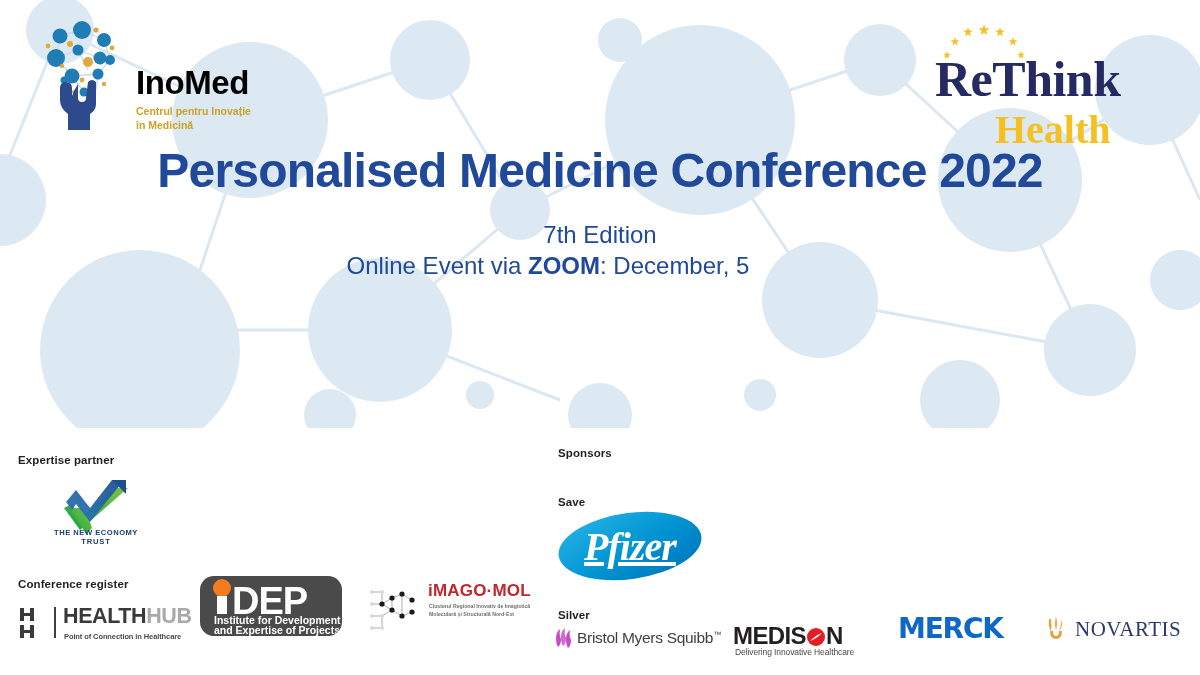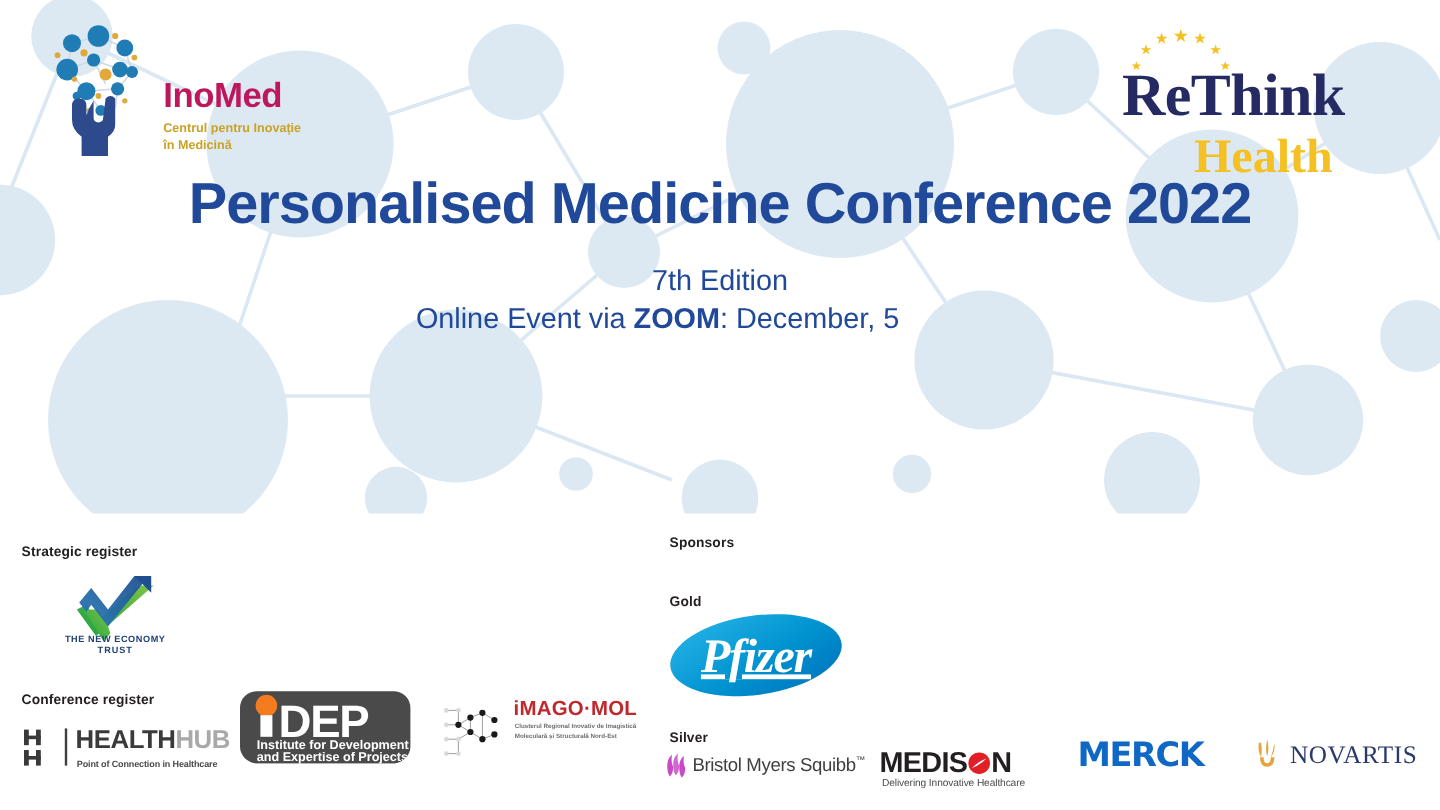--- a/index.html
+++ b/index.html
@@ -12,21 +12,21 @@
   #poster{position:relative;width:1200px;height:675px;background:#fff;overflow:hidden;}
 
   
   .hero{position:absolute;left:0;top:0;width:1200px;height:428px;overflow:hidden;background:#ffffff;}
   .hero-bg{position:absolute;left:0;top:0;width:1200px;height:428px;}
 
   
   .inomed{position:absolute;left:38px;top:18px;width:270px;height:118px;}
   .inomed-mark{position:absolute;left:0;top:0;width:92px;height:115px;}
   .inomed-txt{position:absolute;left:98px;top:48px;width:175px;}
-  .inomed-name{font-size:29px;font-weight:bold;color:#be185d;letter-spacing:-0.4px;line-height:1;}
+  .inomed-name{font-size:33px;font-weight:bold;color:#000000;letter-spacing:-0.4px;line-height:1;}
   .inomed-tag{font-size:10.5px;color:#c9a227;line-height:1.35;margin-top:5px;font-weight:600;}
 
   
   .rethink{position:absolute;left:930px;top:22px;width:225px;height:115px;}
   .rethink-stars{position:absolute;left:6px;top:0px;width:96px;height:62px;}
   .rethink-1{position:absolute;left:5px;top:32px;font-family:"Liberation Serif",serif;font-size:50px;font-weight:bold;color:#252a63;letter-spacing:-0.5px;line-height:1;white-space:nowrap;}
   .rethink-2{position:absolute;left:65px;top:88px;font-family:"Liberation Serif",serif;font-size:40px;font-weight:bold;color:#f5c022;letter-spacing:0px;line-height:1;white-space:nowrap;}
 
   
   .headline{position:absolute;left:0;top:143px;width:1200px;text-align:center;
@@ -217,24 +217,24 @@
     </div>
 
     <div class="headline">Personalised Medicine Conference 2022</div>
     <div class="sub1">7th Edition</div>
     <div class="sub2"><span>Online Event via </span><b>ZOOM</b><span>: December, 5</span></div>
 
   </div>
 
   <div>
 
-    <div class="sec-label strategic-label">Strategic register</div>
+    <div class="sec-label strategic-label">Expertise partner</div>
     <div class="sec-label conference-label">Conference register</div>
     <div class="sec-label sponsors-label">Sponsors</div>
-    <div class="sec-label gold-label">Gold</div>
+    <div class="sec-label gold-label">Save</div>
     <div class="sec-label silver-label">Silver</div>
 
     <div>
       <svg class="net-logo" viewBox="0 0 100 62">
         <defs>
           <linearGradient id="gGreen" x1="0" y1="1" x2="1" y2="0">
             <stop offset="0%" stop-color="#1aa345"></stop>
               <stop offset="100%" stop-color="#7dc242"></stop>
           </linearGradient>
           <linearGradient id="gBlue" x1="0" y1="1" x2="1" y2="0">

